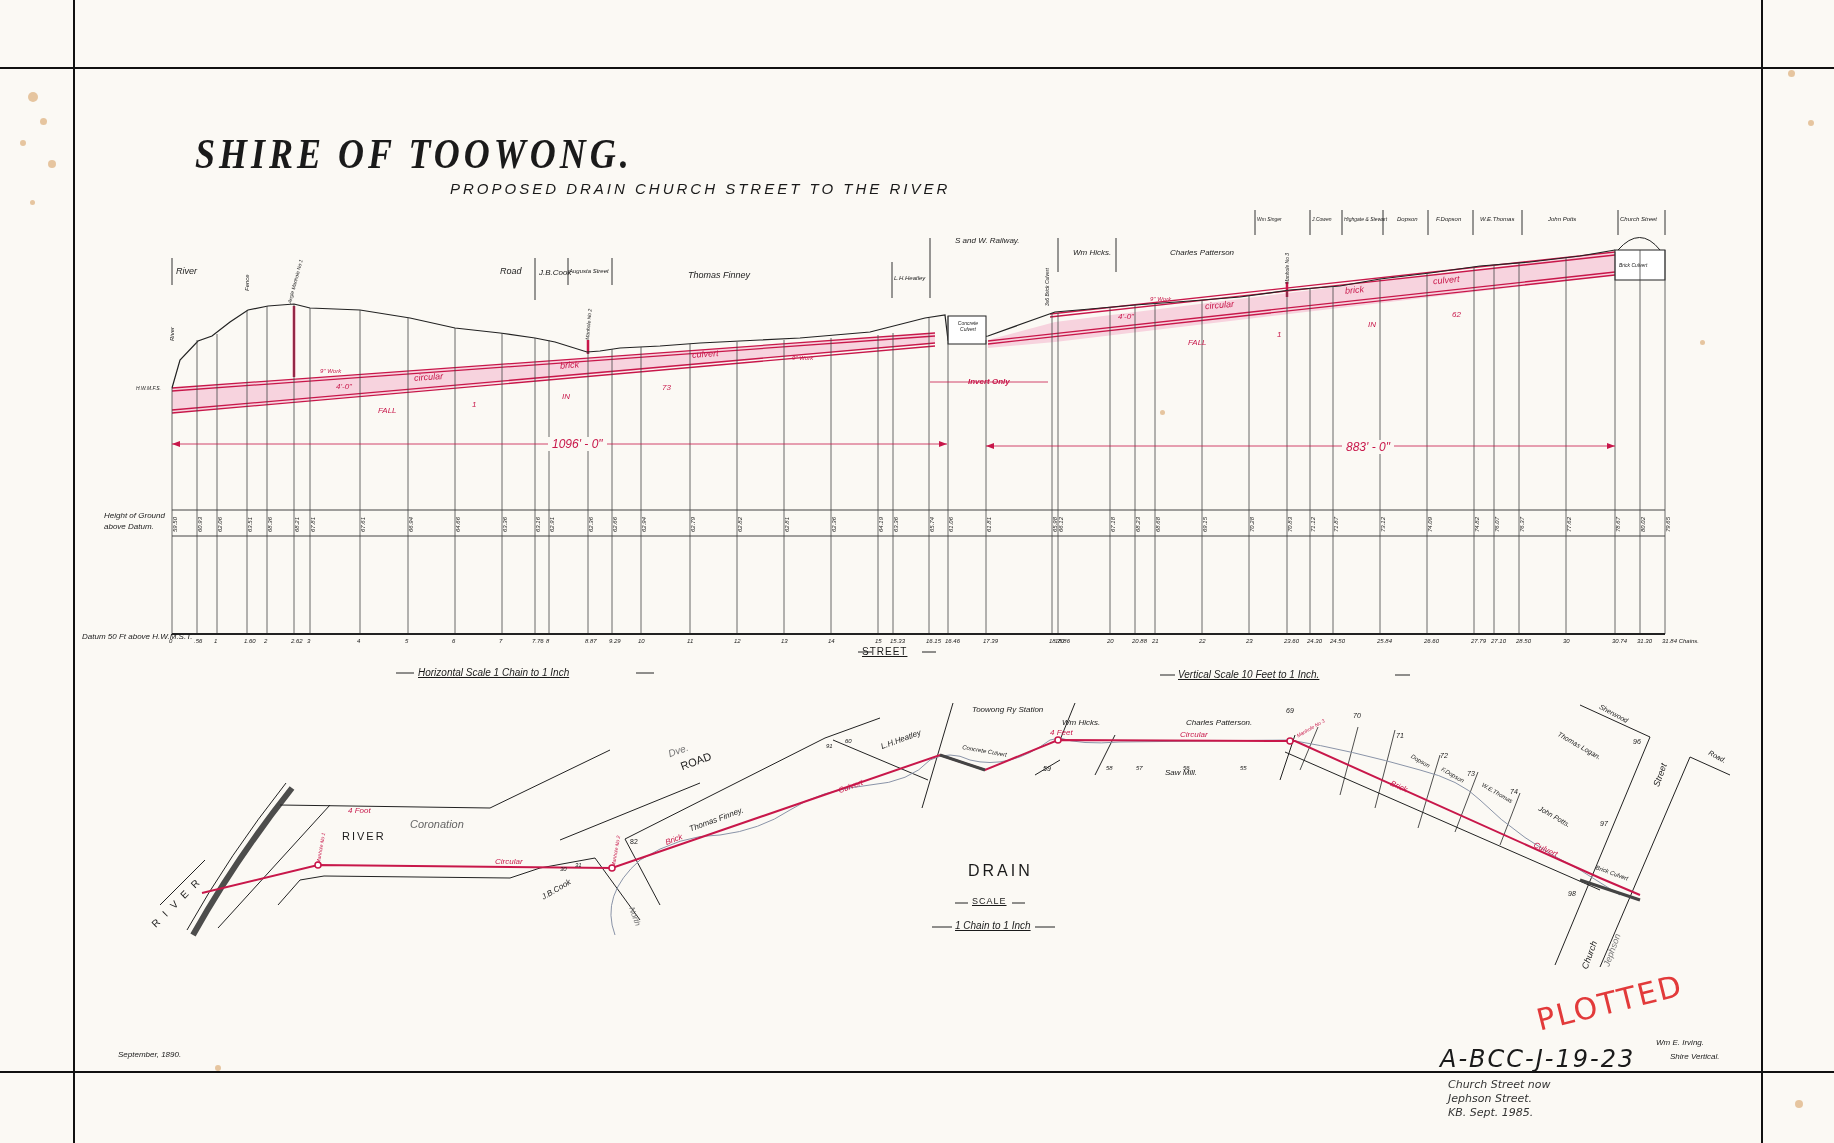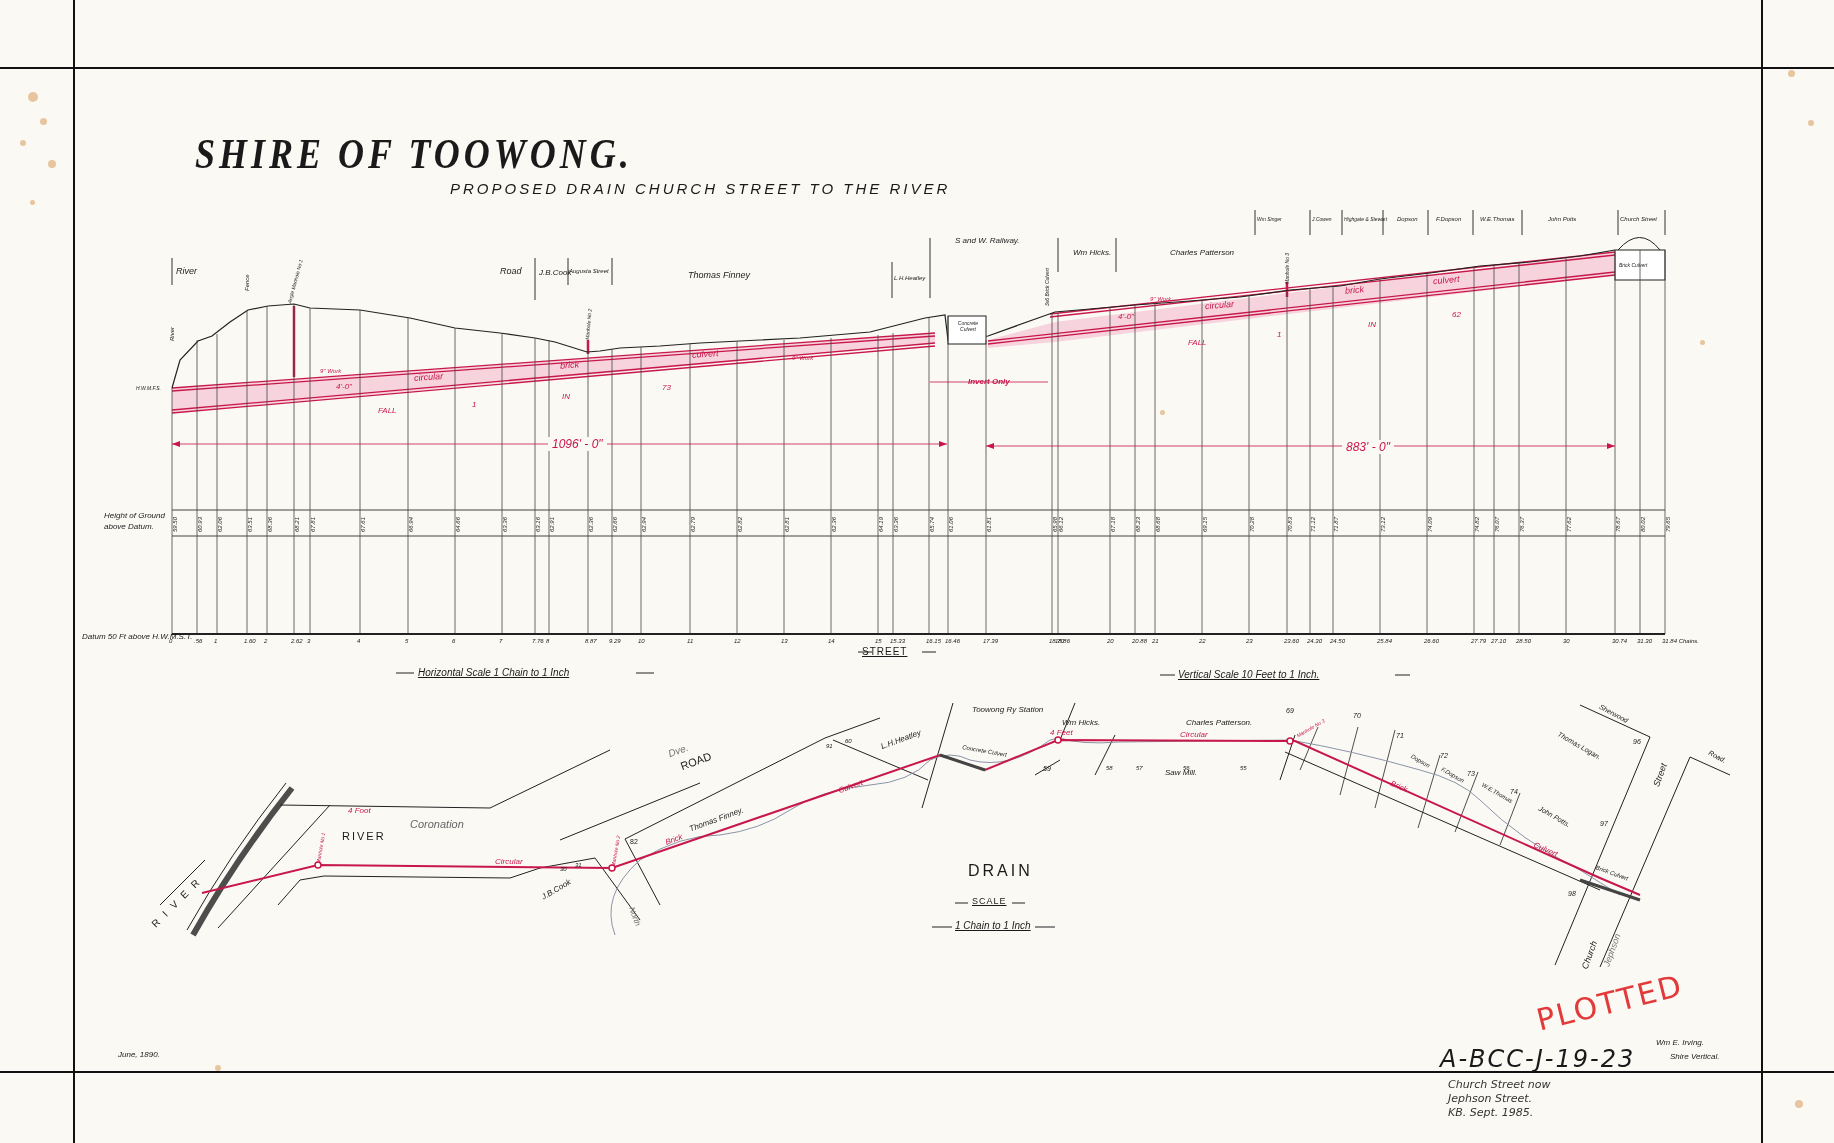--- a/index.html
+++ b/index.html
@@ -419,21 +419,21 @@
 <div class="abs lbl" style="left:1286px;top:707px;font-size:7px;">69</div>
 <div class="abs lbl" style="left:1353px;top:712px;font-size:7px;">70</div>
 <div class="abs lbl" style="left:1396px;top:732px;font-size:7px;">71</div>
 <div class="abs lbl" style="left:1440px;top:752px;font-size:7px;">72</div>
 <div class="abs lbl" style="left:1467px;top:770px;font-size:7px;">73</div>
 <div class="abs lbl" style="left:1510px;top:788px;font-size:7px;">74</div>
 <div class="abs lbl" style="left:1633px;top:738px;font-size:7px;">96</div>
 <div class="abs lbl" style="left:1600px;top:820px;font-size:7px;">97</div>
 <div class="abs lbl" style="left:1568px;top:890px;font-size:7px;">98</div>
 
-<div class="abs lbl" style="left:118px;top:1050px;">June, 1890.</div>
+<div class="abs lbl" style="left:118px;top:1050px;">September, 1890.</div>
 <div class="abs lbl" style="left:1656px;top:1038px;">Wm E. Irving.</div>
 <div class="abs lbl" style="left:1670px;top:1052px;">Shire Vertical.</div>
 <div class="abs plotted">PLOTTED</div>
 <div class="abs catalog">A-BCC-J-19-23</div>
 <div class="abs note">
   <div>Church Street now</div>
   <div>Jephson Street.</div>
   <div>KB. Sept. 1985.</div>
 </div>
 

